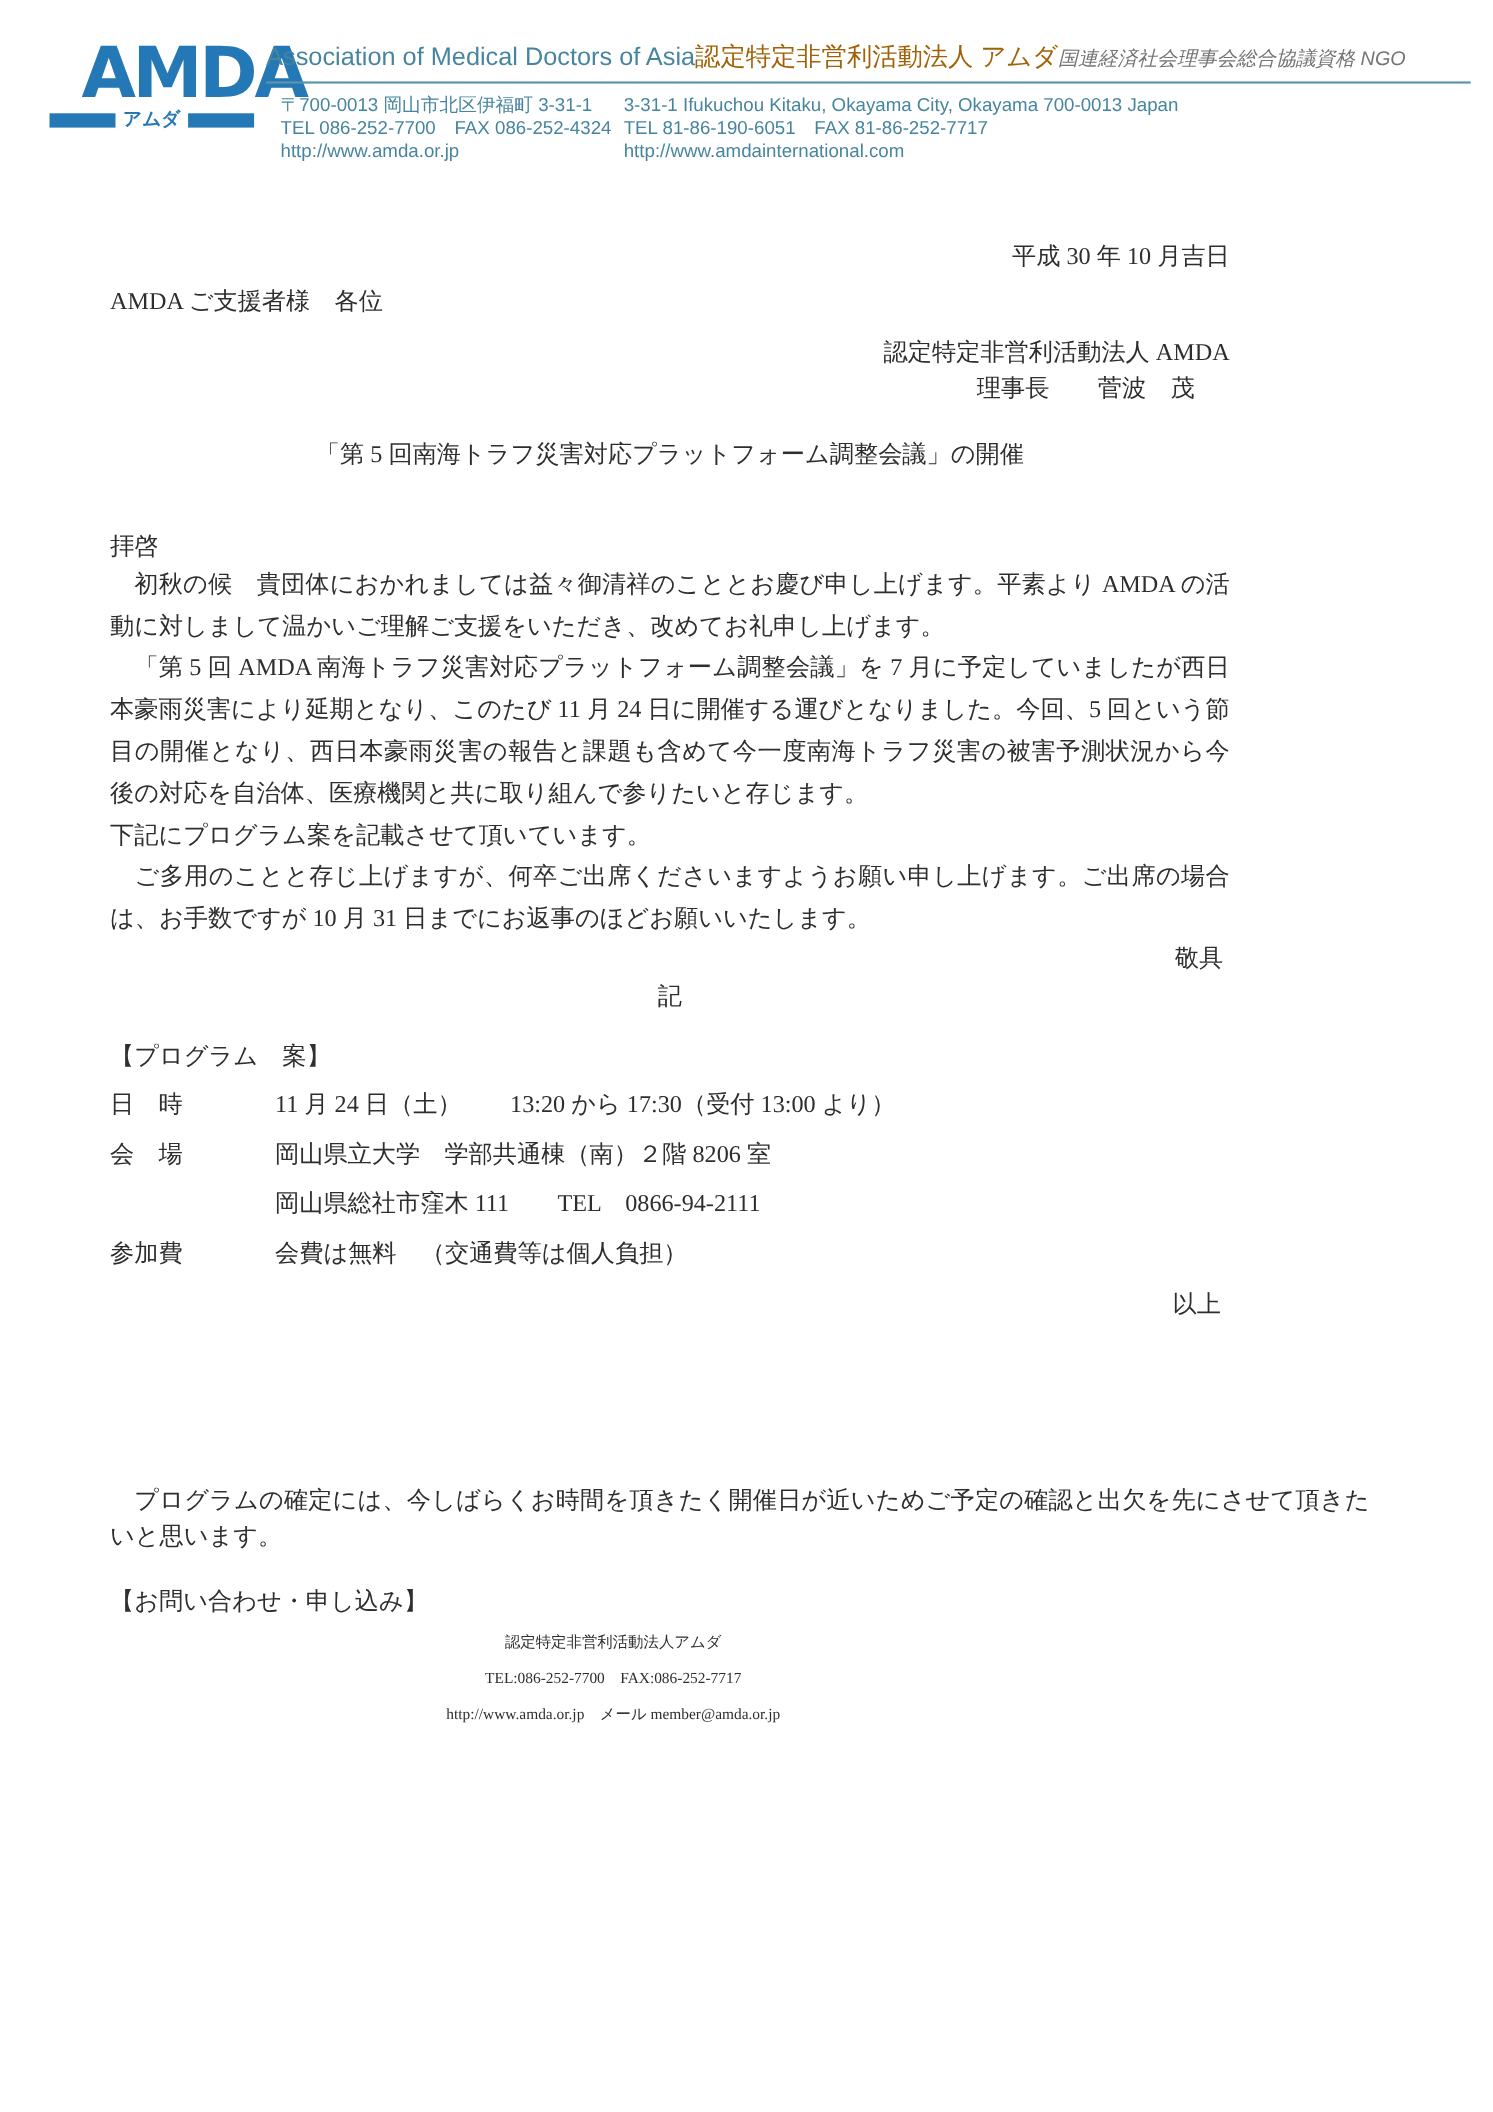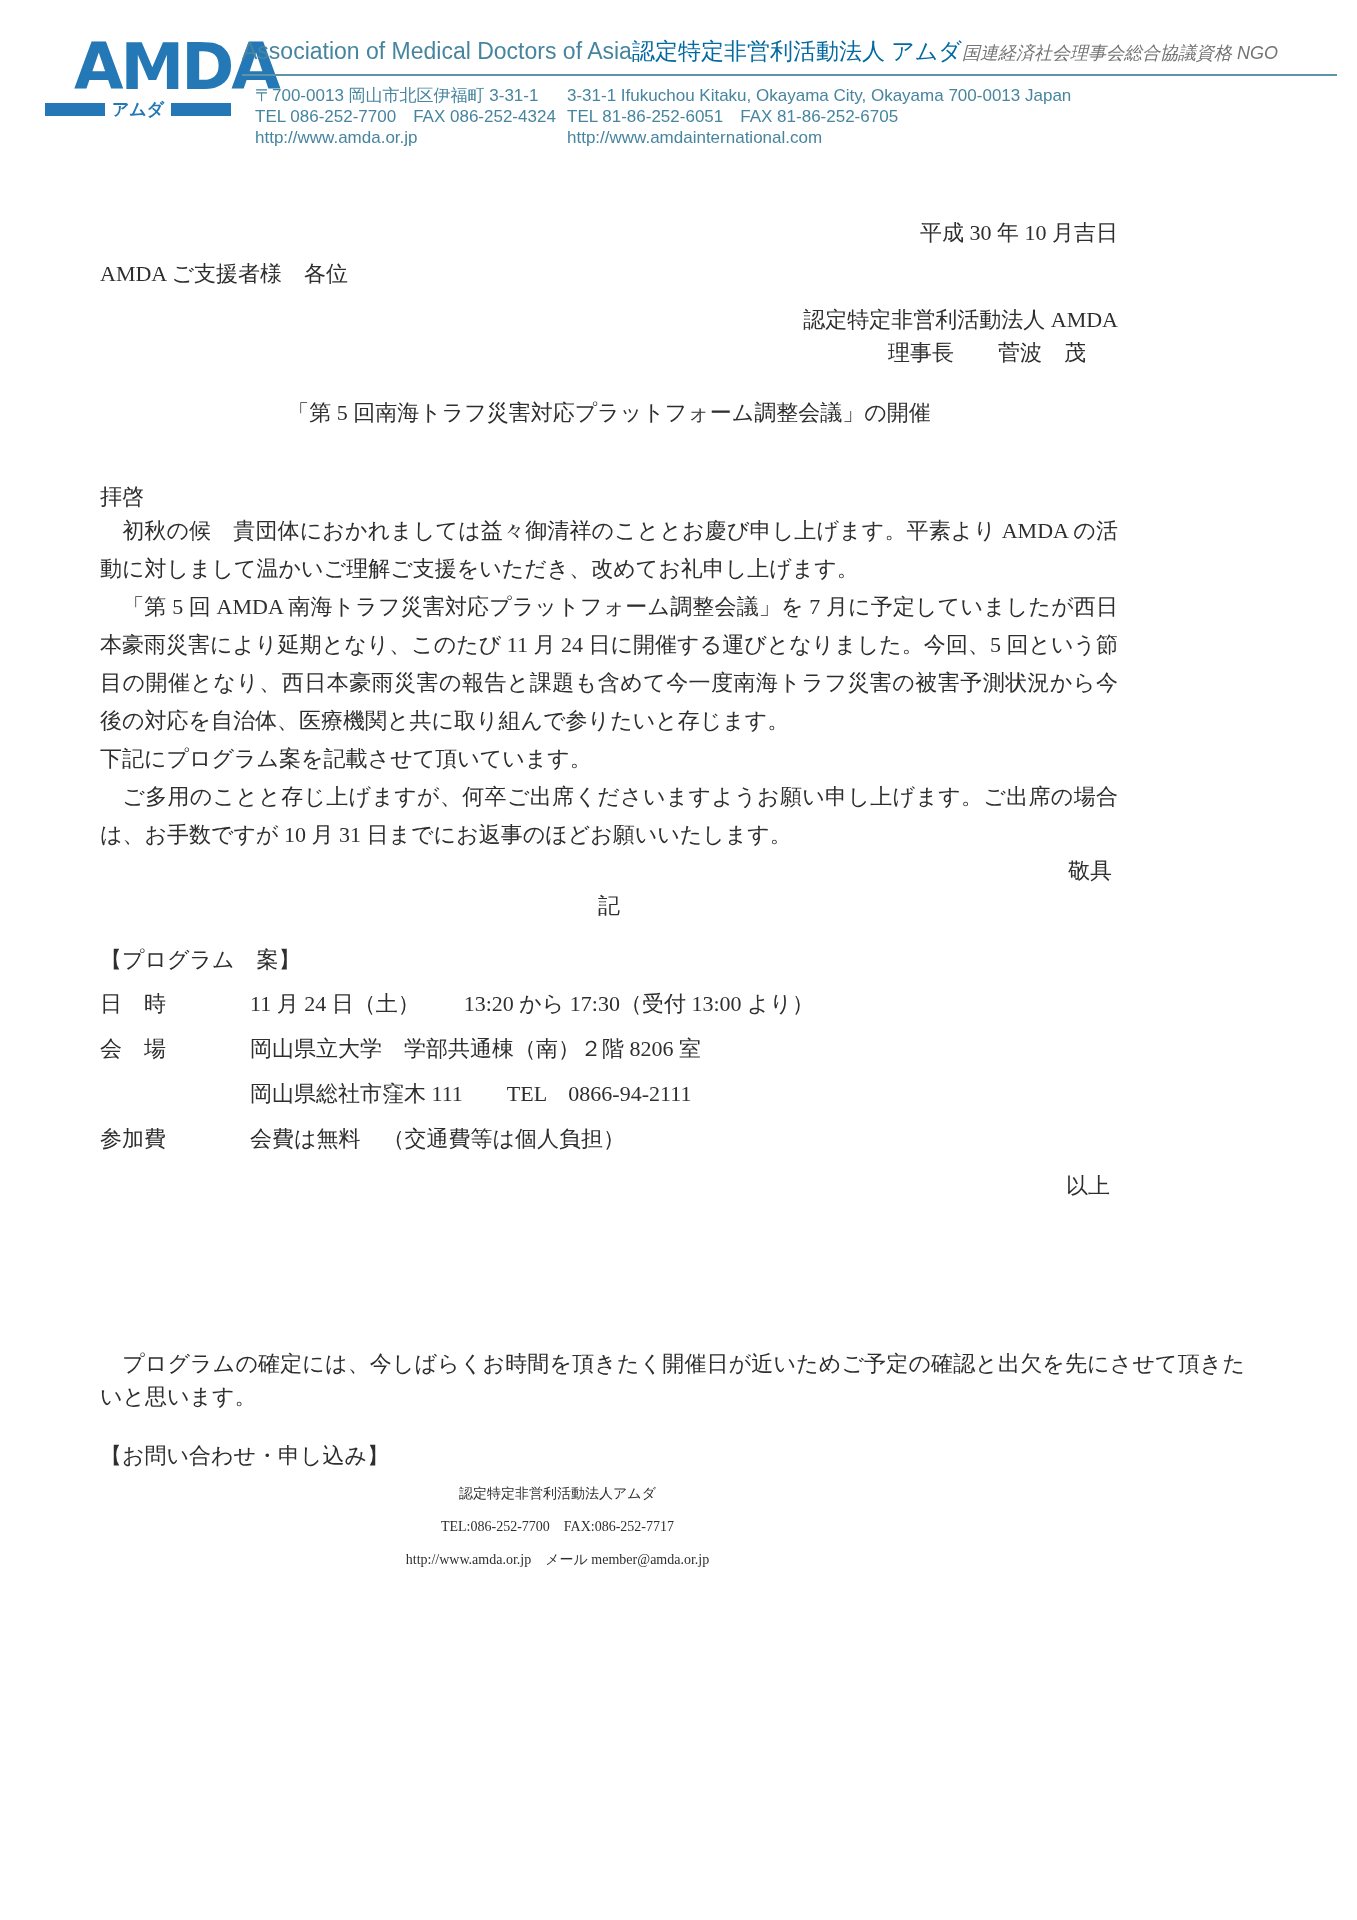--- a/index.html
+++ b/index.html
@@ -19,21 +19,21 @@
   }
   .logo-band { display:flex; align-items:center; gap:7px; margin-top:3px; }
   .band-bar { flex:1; height:13px; background:#2478b5; }
   .logo-sub {
     font-family:"DejaVu Sans","Liberation Sans",sans-serif;
     font-weight:bold; font-size:17px; color:#2478b5; line-height:17px;
   }
   .head-right { flex:1; padding-left:11px; font-family:"Liberation Sans","DejaVu Sans",sans-serif; }
   .org-line { display:flex; align-items:baseline; white-space:nowrap; }
   .org-en { font-size:23px; color:#47859f; }
-  .org-jp { font-size:23px; color:#0369a1; }
+  .org-jp { font-size:23px; color:#a16207; }
   .org-ngo { font-size:18px; font-style:italic; color:#737373; }
   .head-rule { border:none; border-top:2px solid #5d94ab; margin-top:7px; }
   .addr-cols { display:flex; padding-top:9px; color:#47859f; font-size:17px; line-height:21px; }
   .addr-jp { width:325px; padding-left:13px; }
   .addr-en { flex:1; }
   
   .content { padding-left:100px; font-size:22px; }
   .letter-block { width:1018px; }
   .date-line { text-align:right; margin-top:70px; }
   .recipient-line { margin-top:11px; }
@@ -76,21 +76,21 @@
     </div>
     <hr class="head-rule">
     <div class="addr-cols">
       <div class="addr-jp">
         <div>〒700-0013 岡山市北区伊福町 3-31-1</div>
         <div>TEL 086-252-7700　FAX 086-252-4324</div>
         <div>http://www.amda.or.jp</div>
       </div>
       <div class="addr-en">
         <div>3-31-1 Ifukuchou Kitaku, Okayama City, Okayama 700-0013 Japan</div>
-        <div>TEL 81-86-252-6051　FAX 81-86-252-6705</div>
+        <div>TEL 81-86-190-6051　FAX 81-86-252-7717</div>
         <div>http://www.amdainternational.com</div>
       </div>
     </div>
   </div>
 </header>
 
 <main class="content">
   <div class="letter-block">
     <div class="date-line">平成 30 年 10 月吉日</div>
     <div class="recipient-line">AMDA ご支援者様　各位</div>

